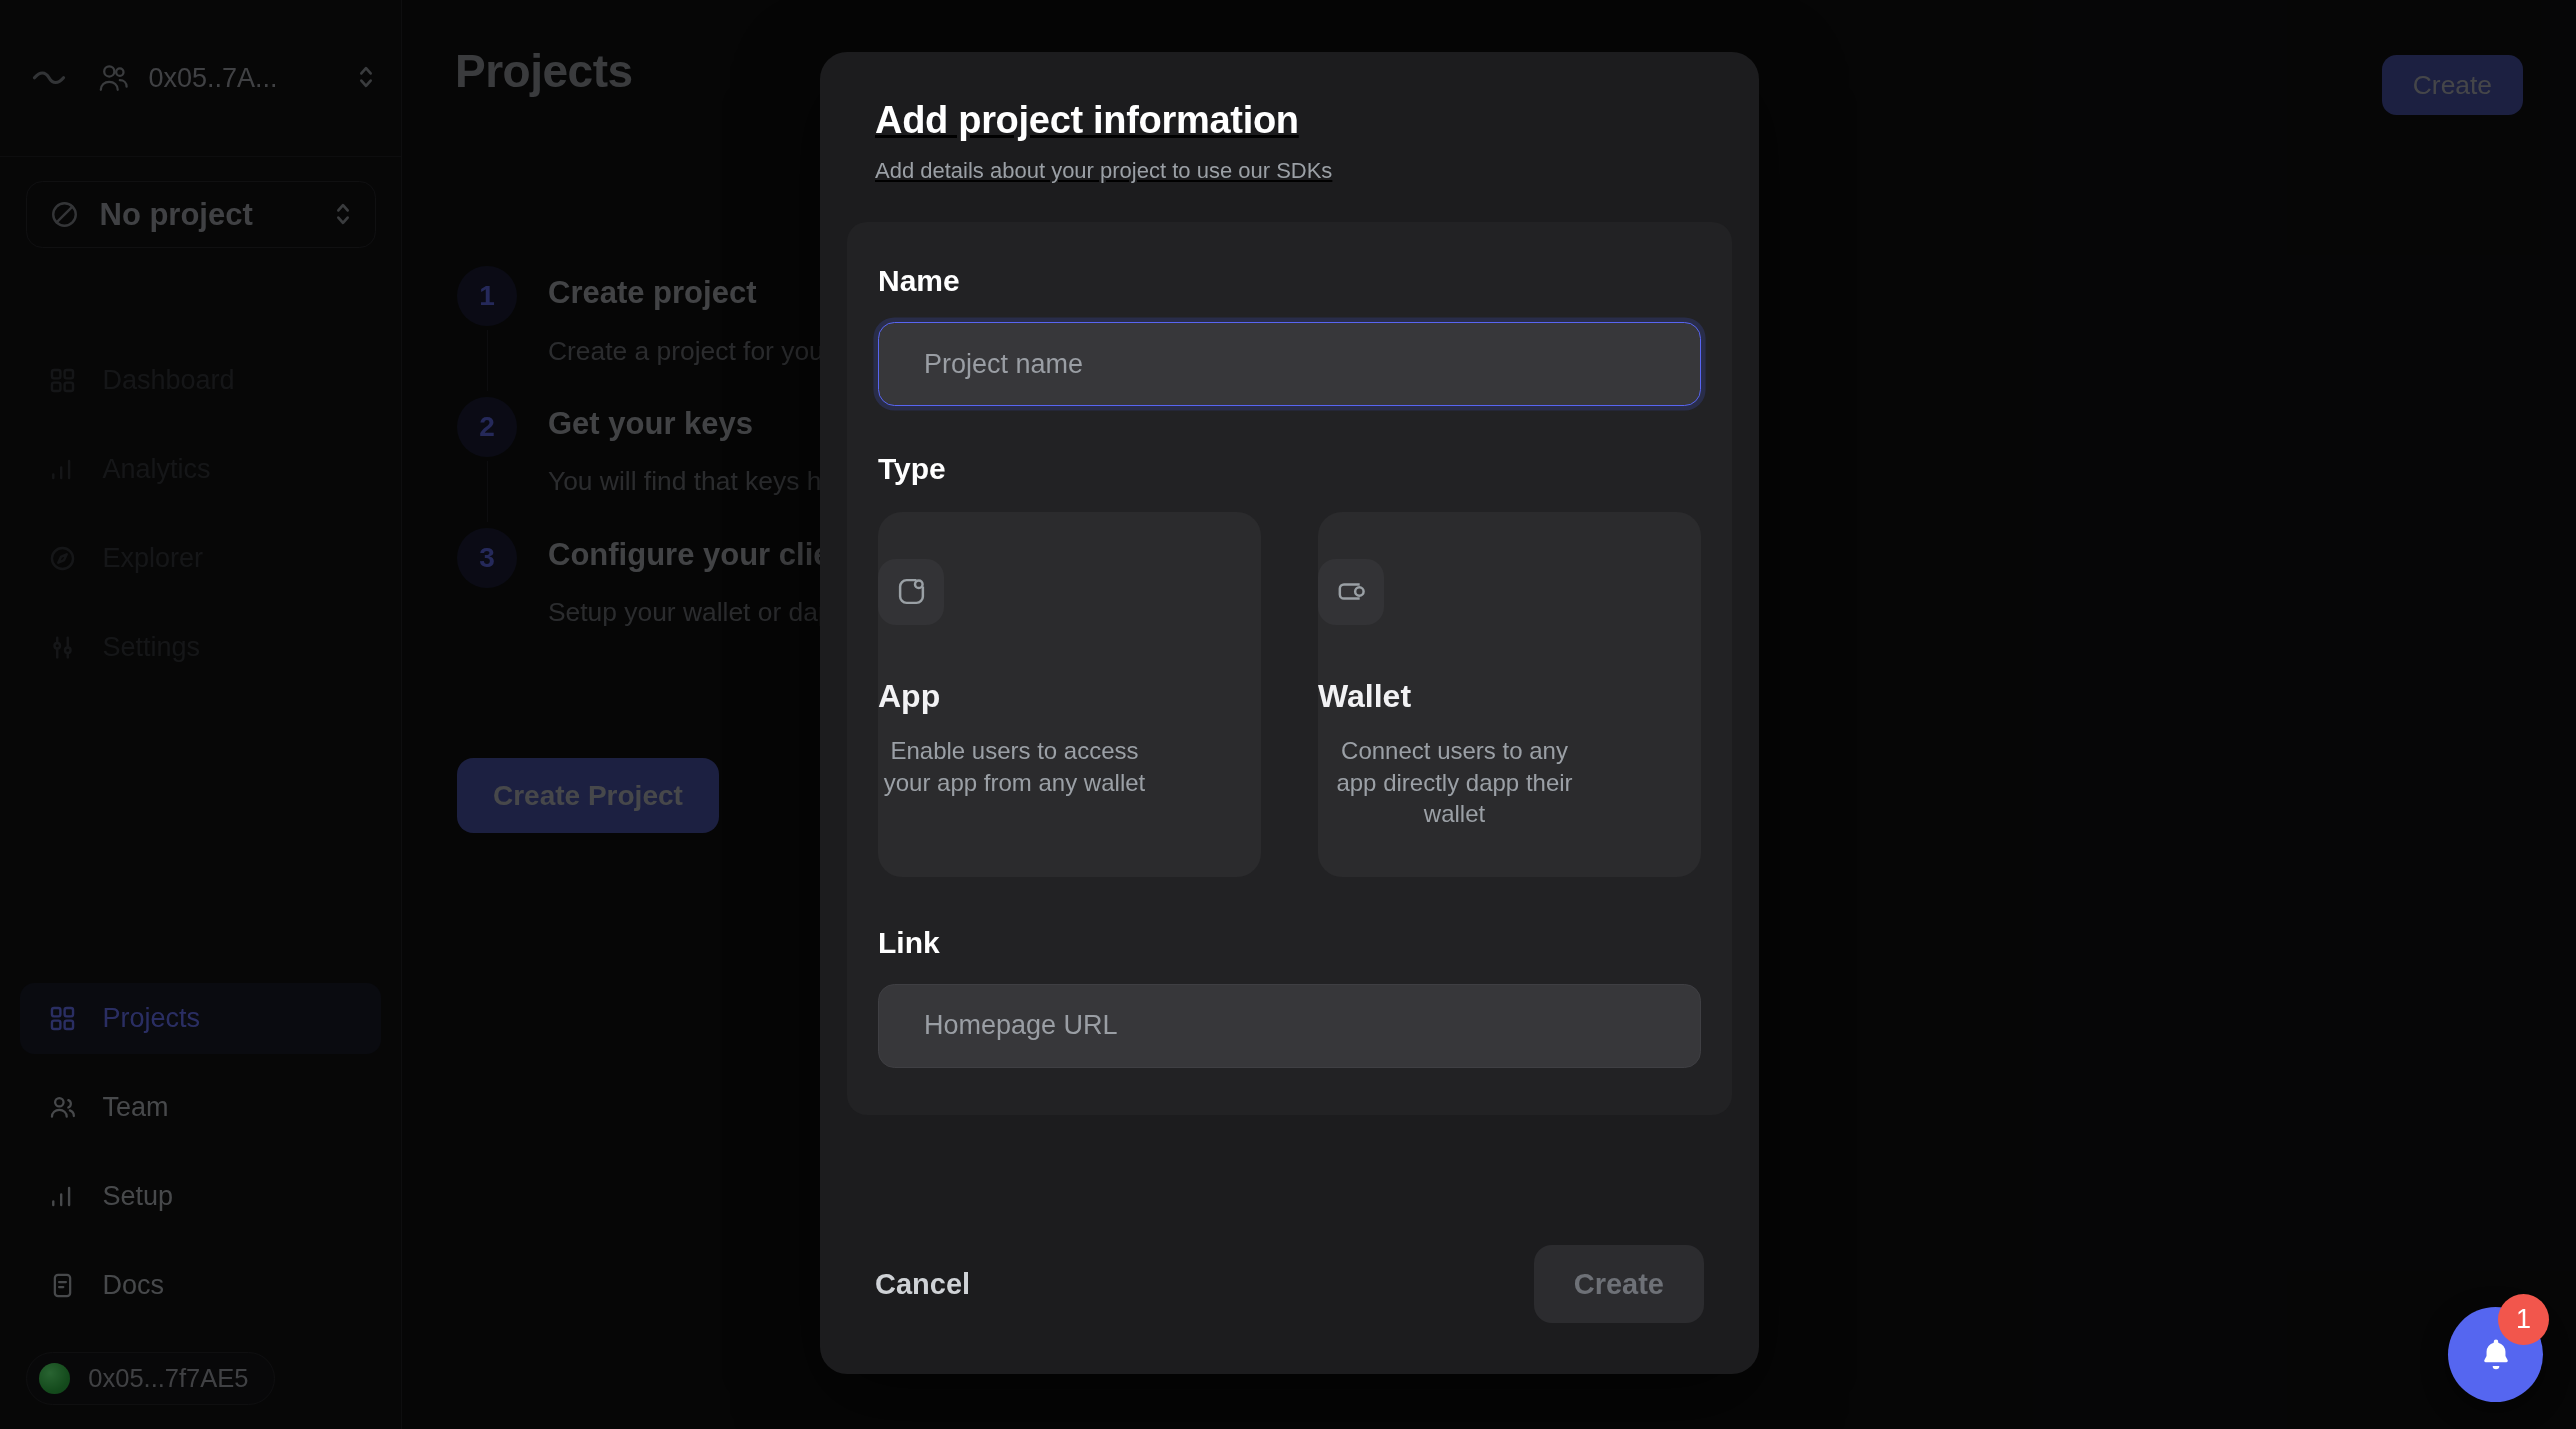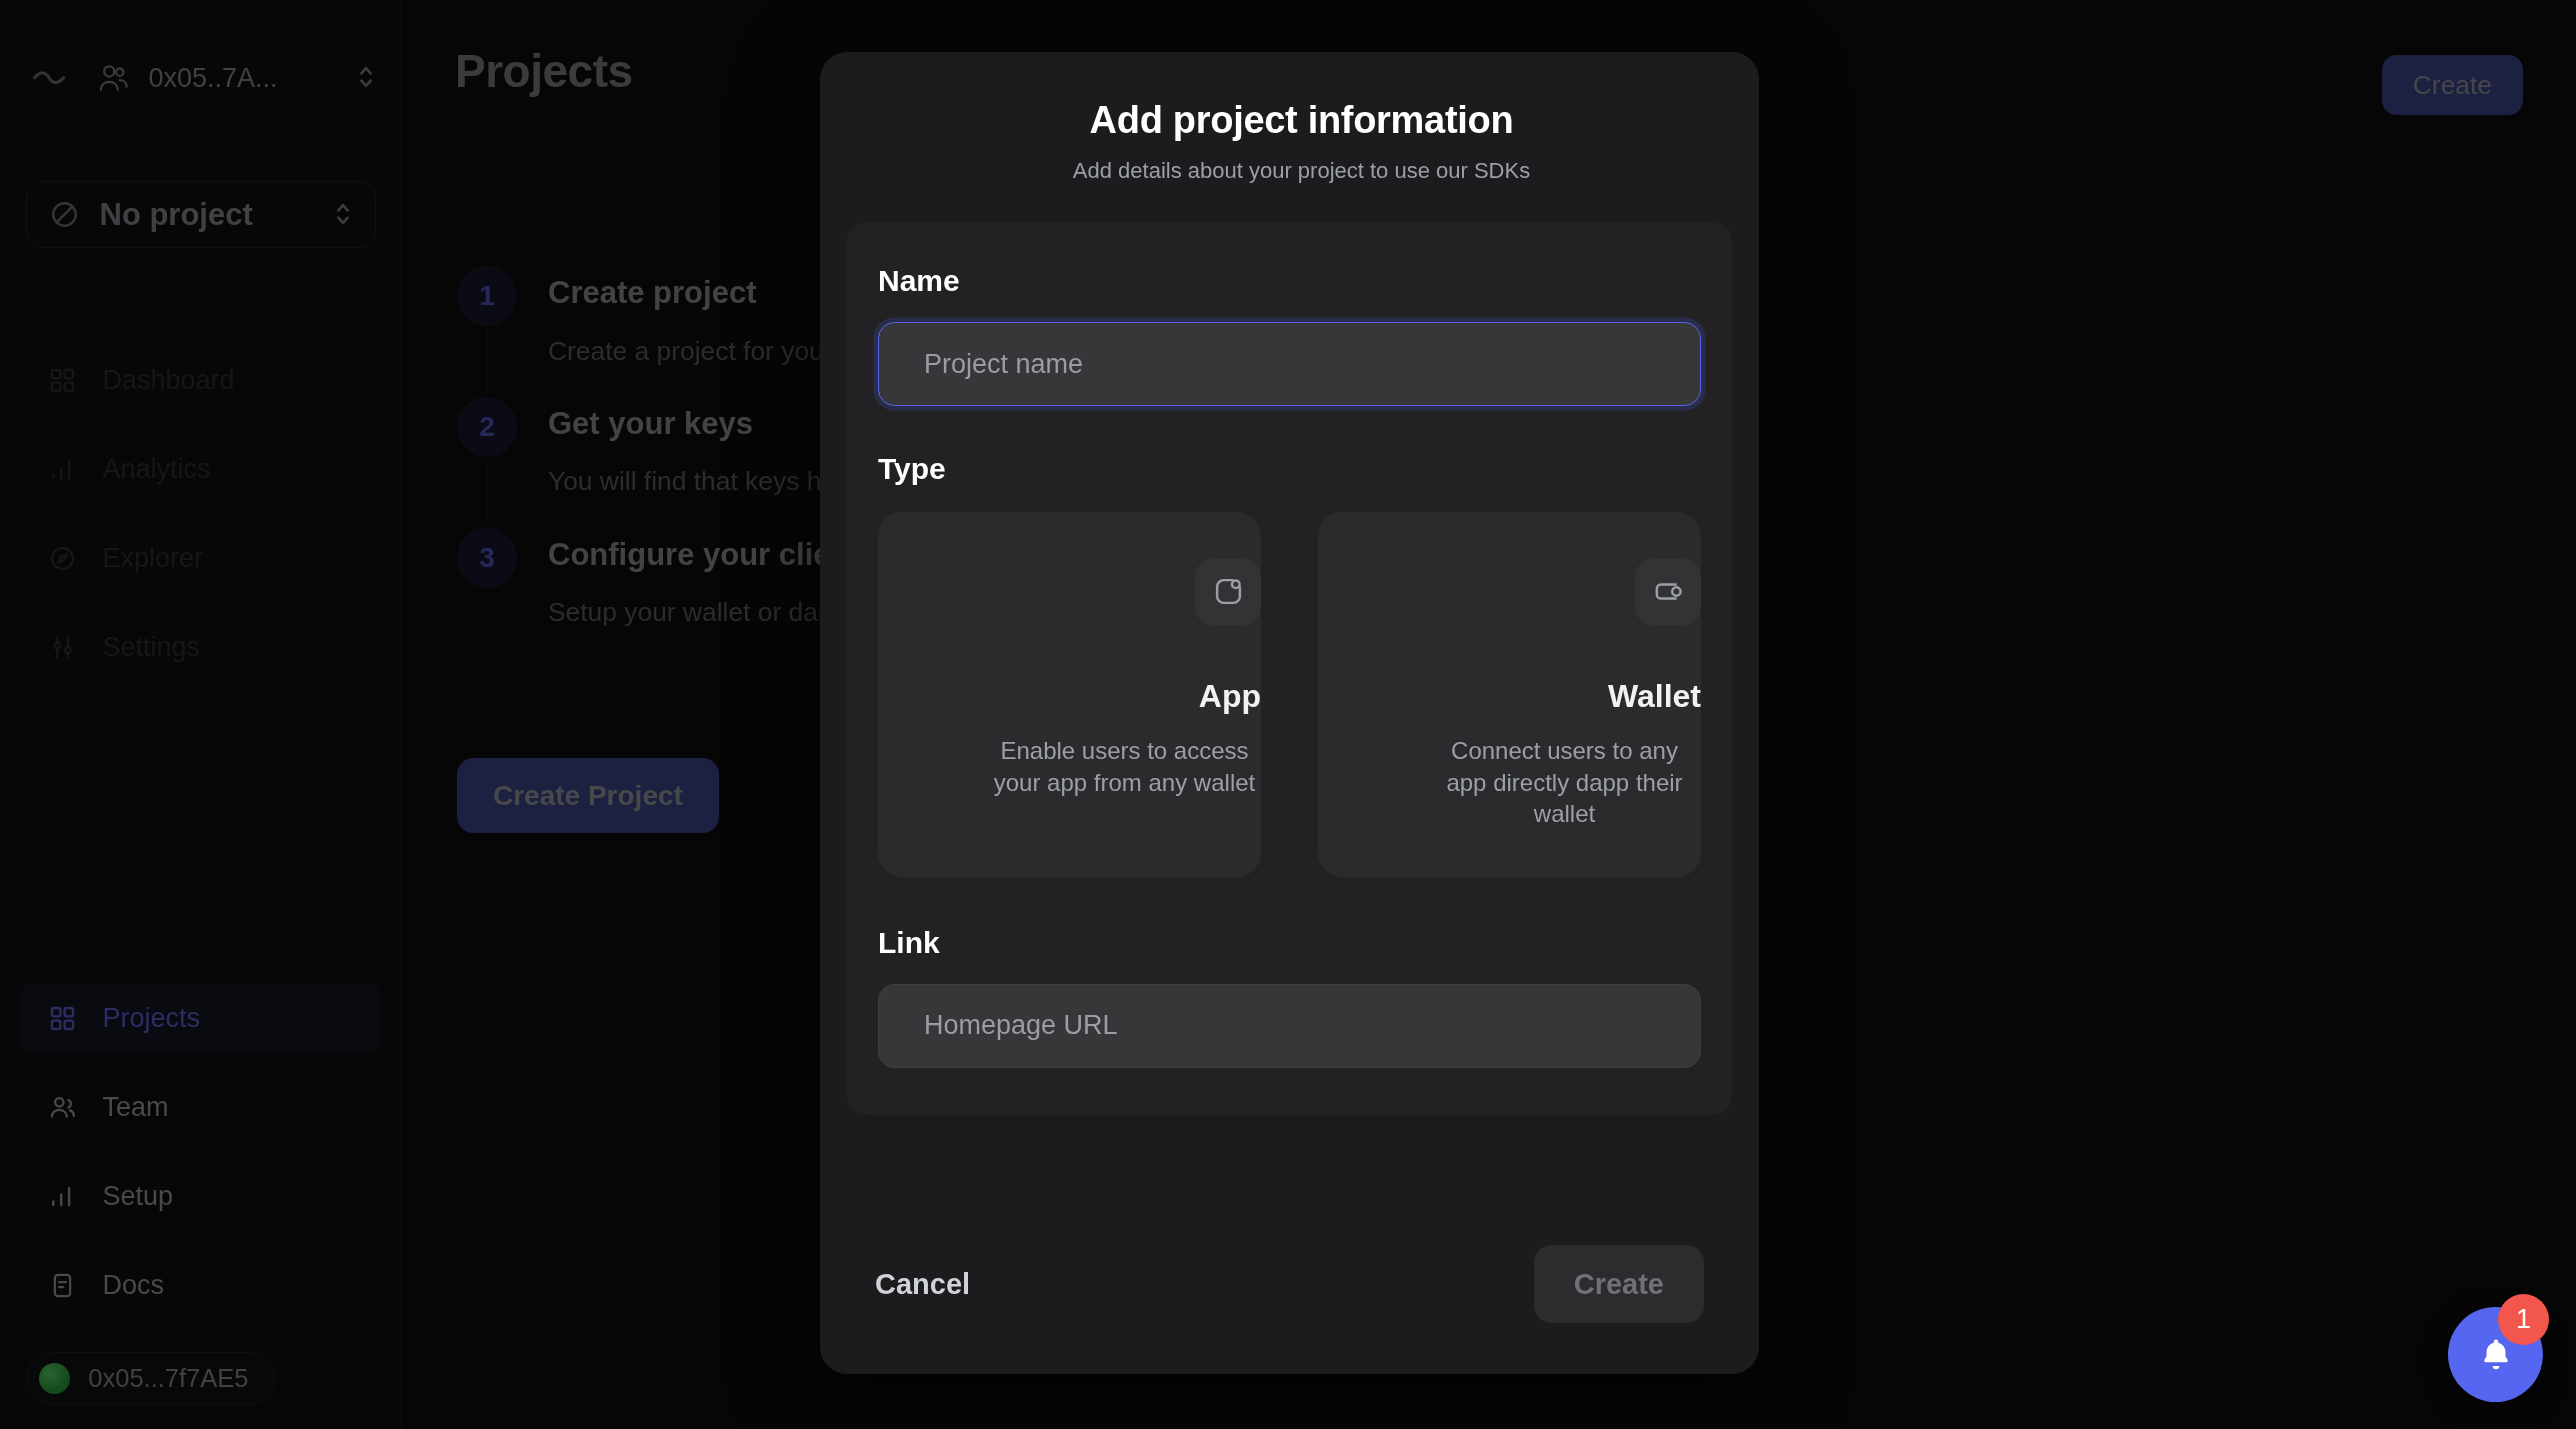--- a/index.html
+++ b/index.html
@@ -235,21 +235,21 @@
     height: 1322px;
     background: #1c1c1e;
     border-radius: 27px;
     box-shadow: 0 27px 82px rgba(0,0,0,0.55);
     display: flex;
     flex-direction: column;
     overflow: hidden;
   }
   .modal-head {
     padding: 47px 31px 27px 55px;
-    text-align: center;
+    text-decoration: underline;
   }
   .modal-title {
     font-size: 38px;
     font-weight: 700;
     color: #ffffff;
     letter-spacing: -0.3px;
   }
   .modal-sub {
     margin-top: 16.4px;
     font-size: 22px;
@@ -292,21 +292,21 @@
     gap: 57px;
     margin-top: 25.5px;
   }
   .type-card {
     flex: 1 1 0;
     height: 365px;
     background: #2b2b2d;
     border-radius: 24px;
     display: flex;
     flex-direction: column;
-    align-items: flex-end;
+    align-items: flex-start;
     padding-top: 47px;
   }
   .type-ico-badge {
     width: 66px; height: 66px;
     border-radius: 18px;
     background: #333336;
     display: flex; align-items: center; justify-content: center;
   }
   .type-name {
     margin-top: 53px;

